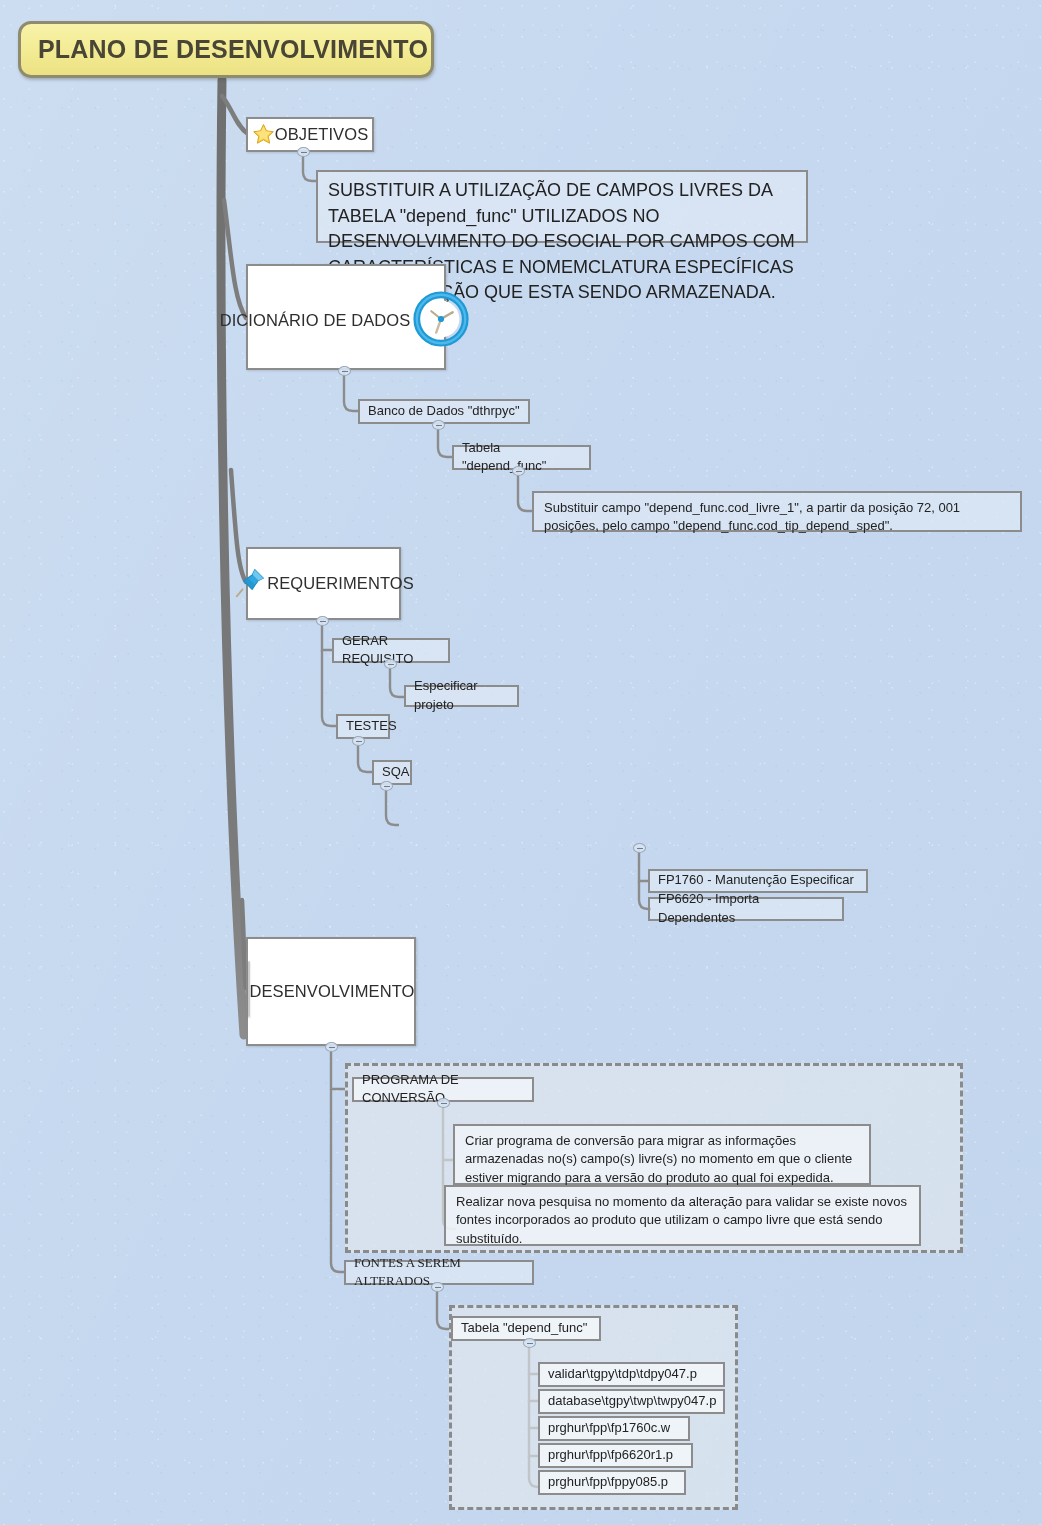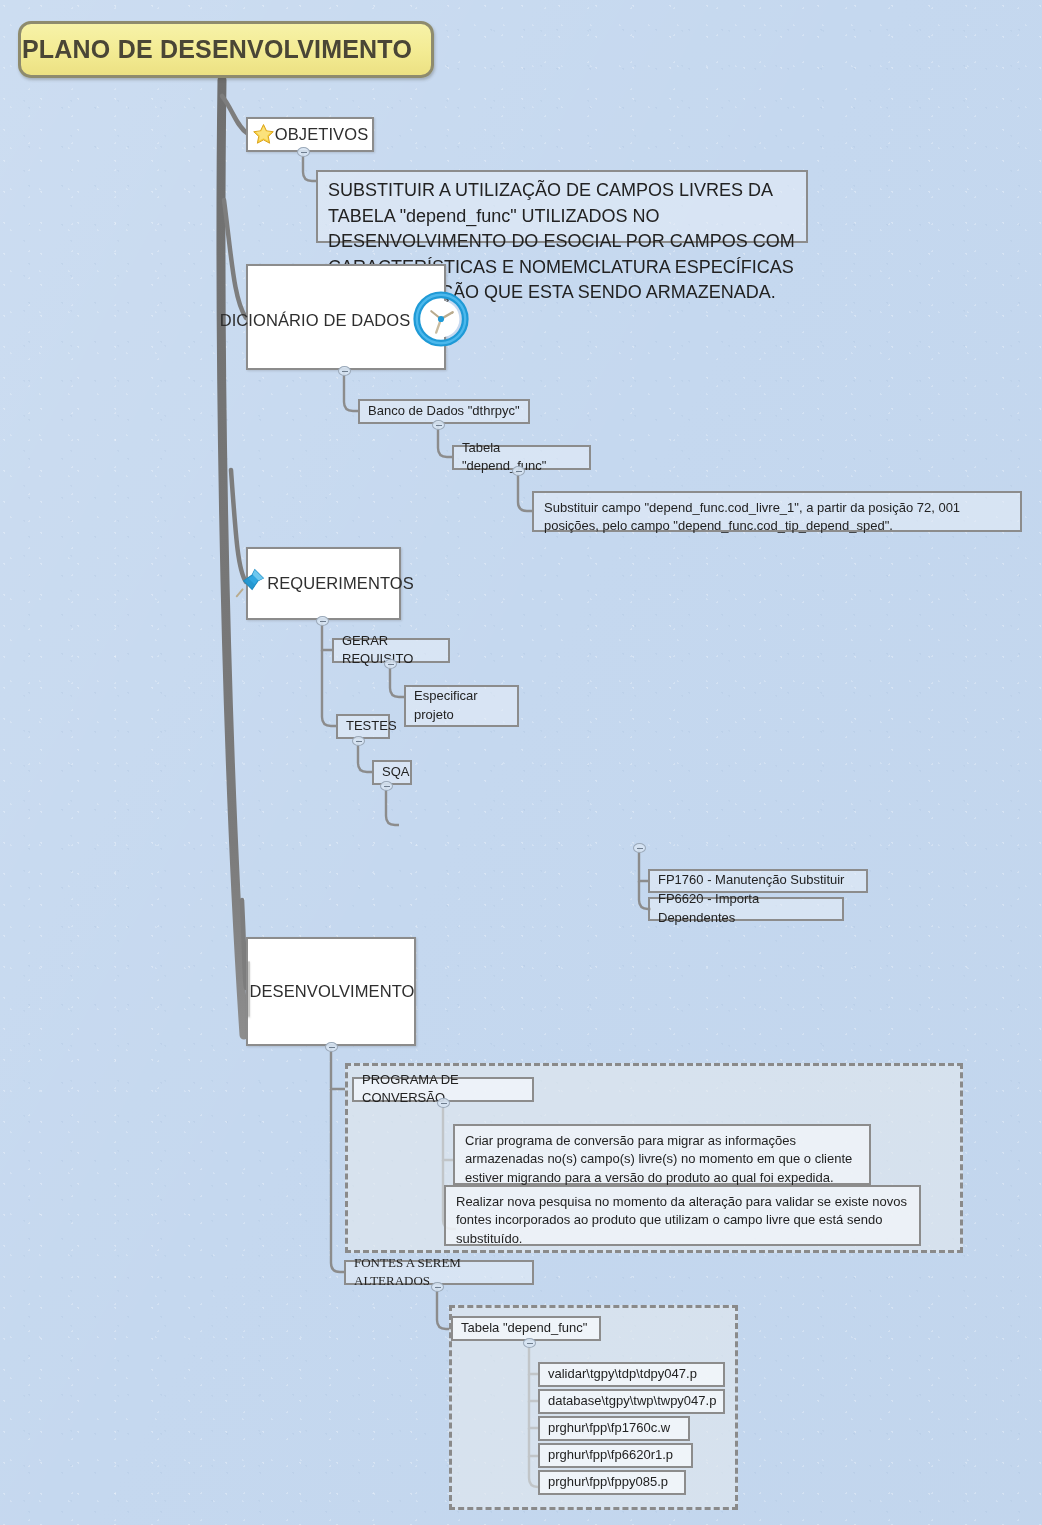--- a/index.html
+++ b/index.html
@@ -36,21 +36,21 @@
 
   
   .root-node {
     position: absolute;
     z-index: 6;
     background: linear-gradient(180deg, #f7f2a8 0%, #f3eb93 55%, #ece183 100%);
     border: 3px solid #8e8b6e;
     border-radius: 13px;
     box-shadow: 1px 2px 3px rgba(70,70,60,.30);
     display: flex; align-items: center;
-    padding: 0 1px;
+    padding: 0 17px;
   }
   .root-node .root-label {
     font-size: 25px;
     font-weight: bold;
     color: #4a4636;
     letter-spacing: .2px;
     white-space: nowrap;
   }
 
   
@@ -282,38 +282,38 @@
     </svg>
     <span class="main-label">REQUERIMENTOS</span>
   </div>
   <div class="toggle" style="left:316px; top:616px;"></div>
 
   <div class="sub-node" style="left:332px; top:638px; width:118px; height:25px;">
     <span class="txt">GERAR REQUISITO</span>
   </div>
   <div class="toggle" style="left:384px; top:659px;"></div>
 
-  <div class="sub-node" style="left:404px; top:685px; width:115px; height:42px;">
+  <div class="sub-node" style="left:404px; top:685px; width:115px; height:22px;">
     <span class="txt">Especificar projeto</span>
   </div>
 
   <div class="sub-node" style="left:336px; top:714px; width:54px; height:25px;">
     <span class="txt">TESTES</span>
   </div>
   <div class="toggle" style="left:352px; top:736px;"></div>
 
   <div class="sub-node" style="left:372px; top:760px; width:40px; height:25px;">
     <span class="txt">SQA</span>
   </div>
   <div class="toggle" style="left:380px; top:781px;"></div>
 
   <div class="toggle" style="left:633px; top:843px;"></div>
 
   <div class="sub-node" style="left:648px; top:869px; width:220px; height:24px;">
-    <span class="txt">FP1760 - Manutenção Substituir</span>
+    <span class="txt">FP1760 - Manutenção Especificar</span>
   </div>
   <div class="sub-node" style="left:648px; top:897px; width:196px; height:24px;">
     <span class="txt">FP6620 - Importa Dependentes</span>
   </div>
 
   <div class="main-node" style="left:246px; top:937px; width:170px; height:109px;">
     <div class="cal-icon">
       <div class="cal-ring l"></div>
       <div class="cal-ring r"></div>
       <div class="cal-head">JAN</div>

